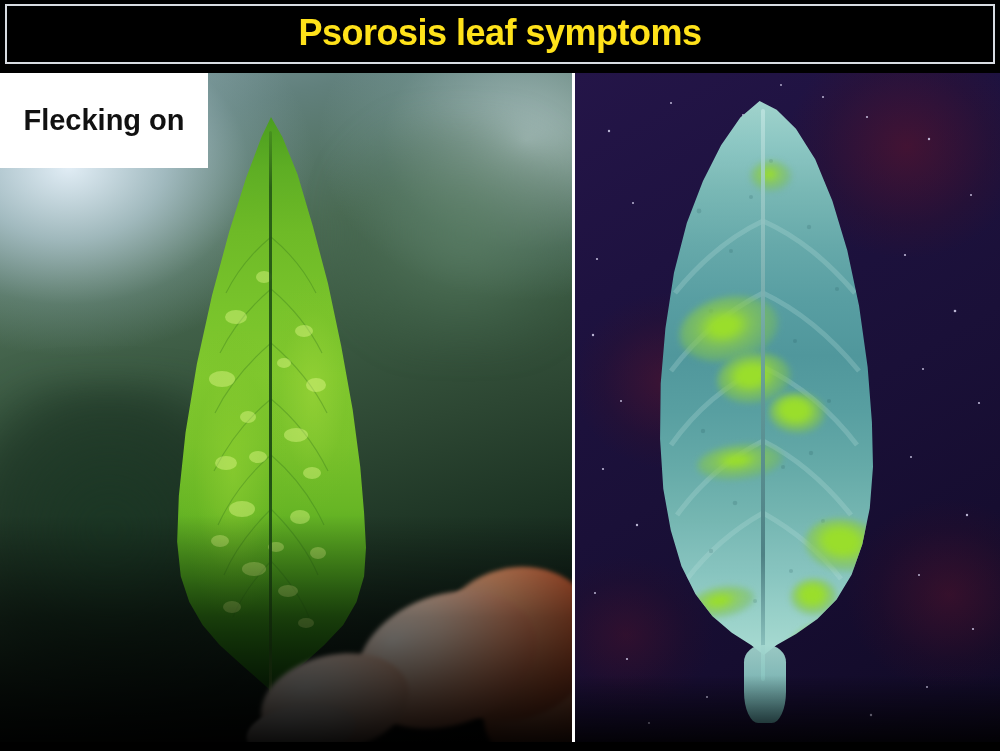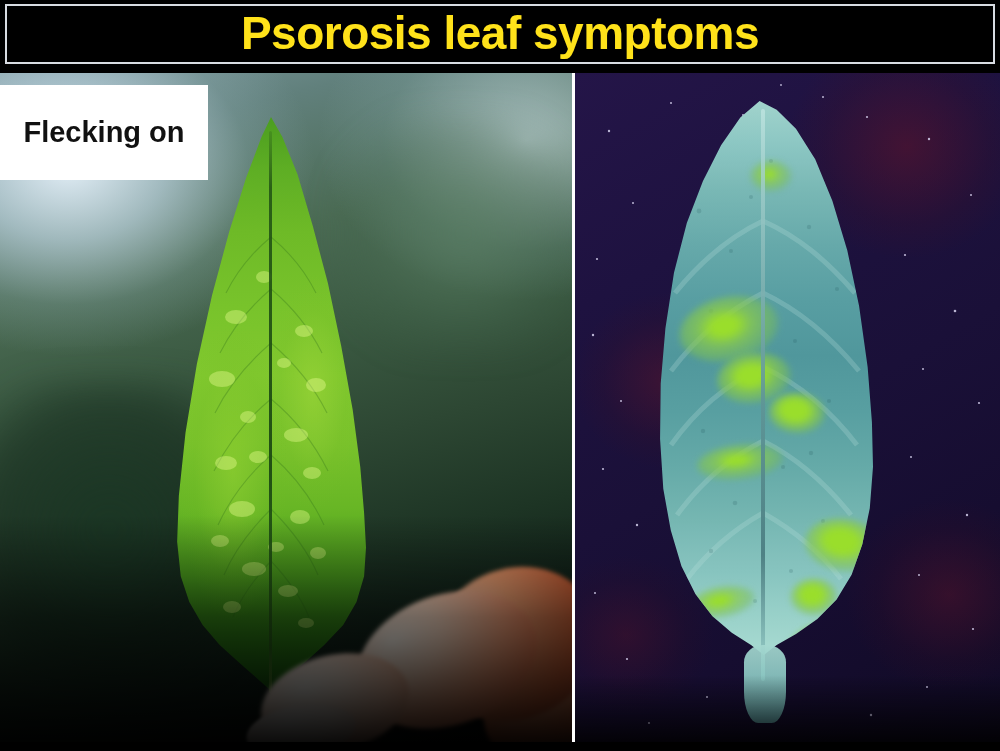--- a/index.html
+++ b/index.html
@@ -40,21 +40,21 @@
   }
   .title-text {
     position: absolute;
     left: 0;
     top: 4px;
     width: 1000px;
     height: 58px;
     line-height: 58px;
     text-align: center;
     color: #FFE21A;
-    font-size: 46px;
+    font-size: 36px;
     font-weight: bold;
     letter-spacing: -0.5px;
     font-family: "Liberation Sans", sans-serif;
     white-space: nowrap;
   }
 
   
   .panels {
     position: absolute;
     left: 0;
@@ -453,21 +453,20 @@
     background: #ffffff;
     color: #111111;
     font-weight: bold;
     text-align: center;
     font-family: "Liberation Sans", sans-serif;
     line-height: 1.12;
     display: flex;
     flex-direction: column;
     justify-content: center;
     align-items: center;
-    margin-top: 12px;
   }
   .label-flecking {
     left: 0px;
     top: 0px;
     width: 208px;
     height: 95px;
     font-size: 29px;
     padding: 0 6px;
     box-sizing: border-box;
   }

